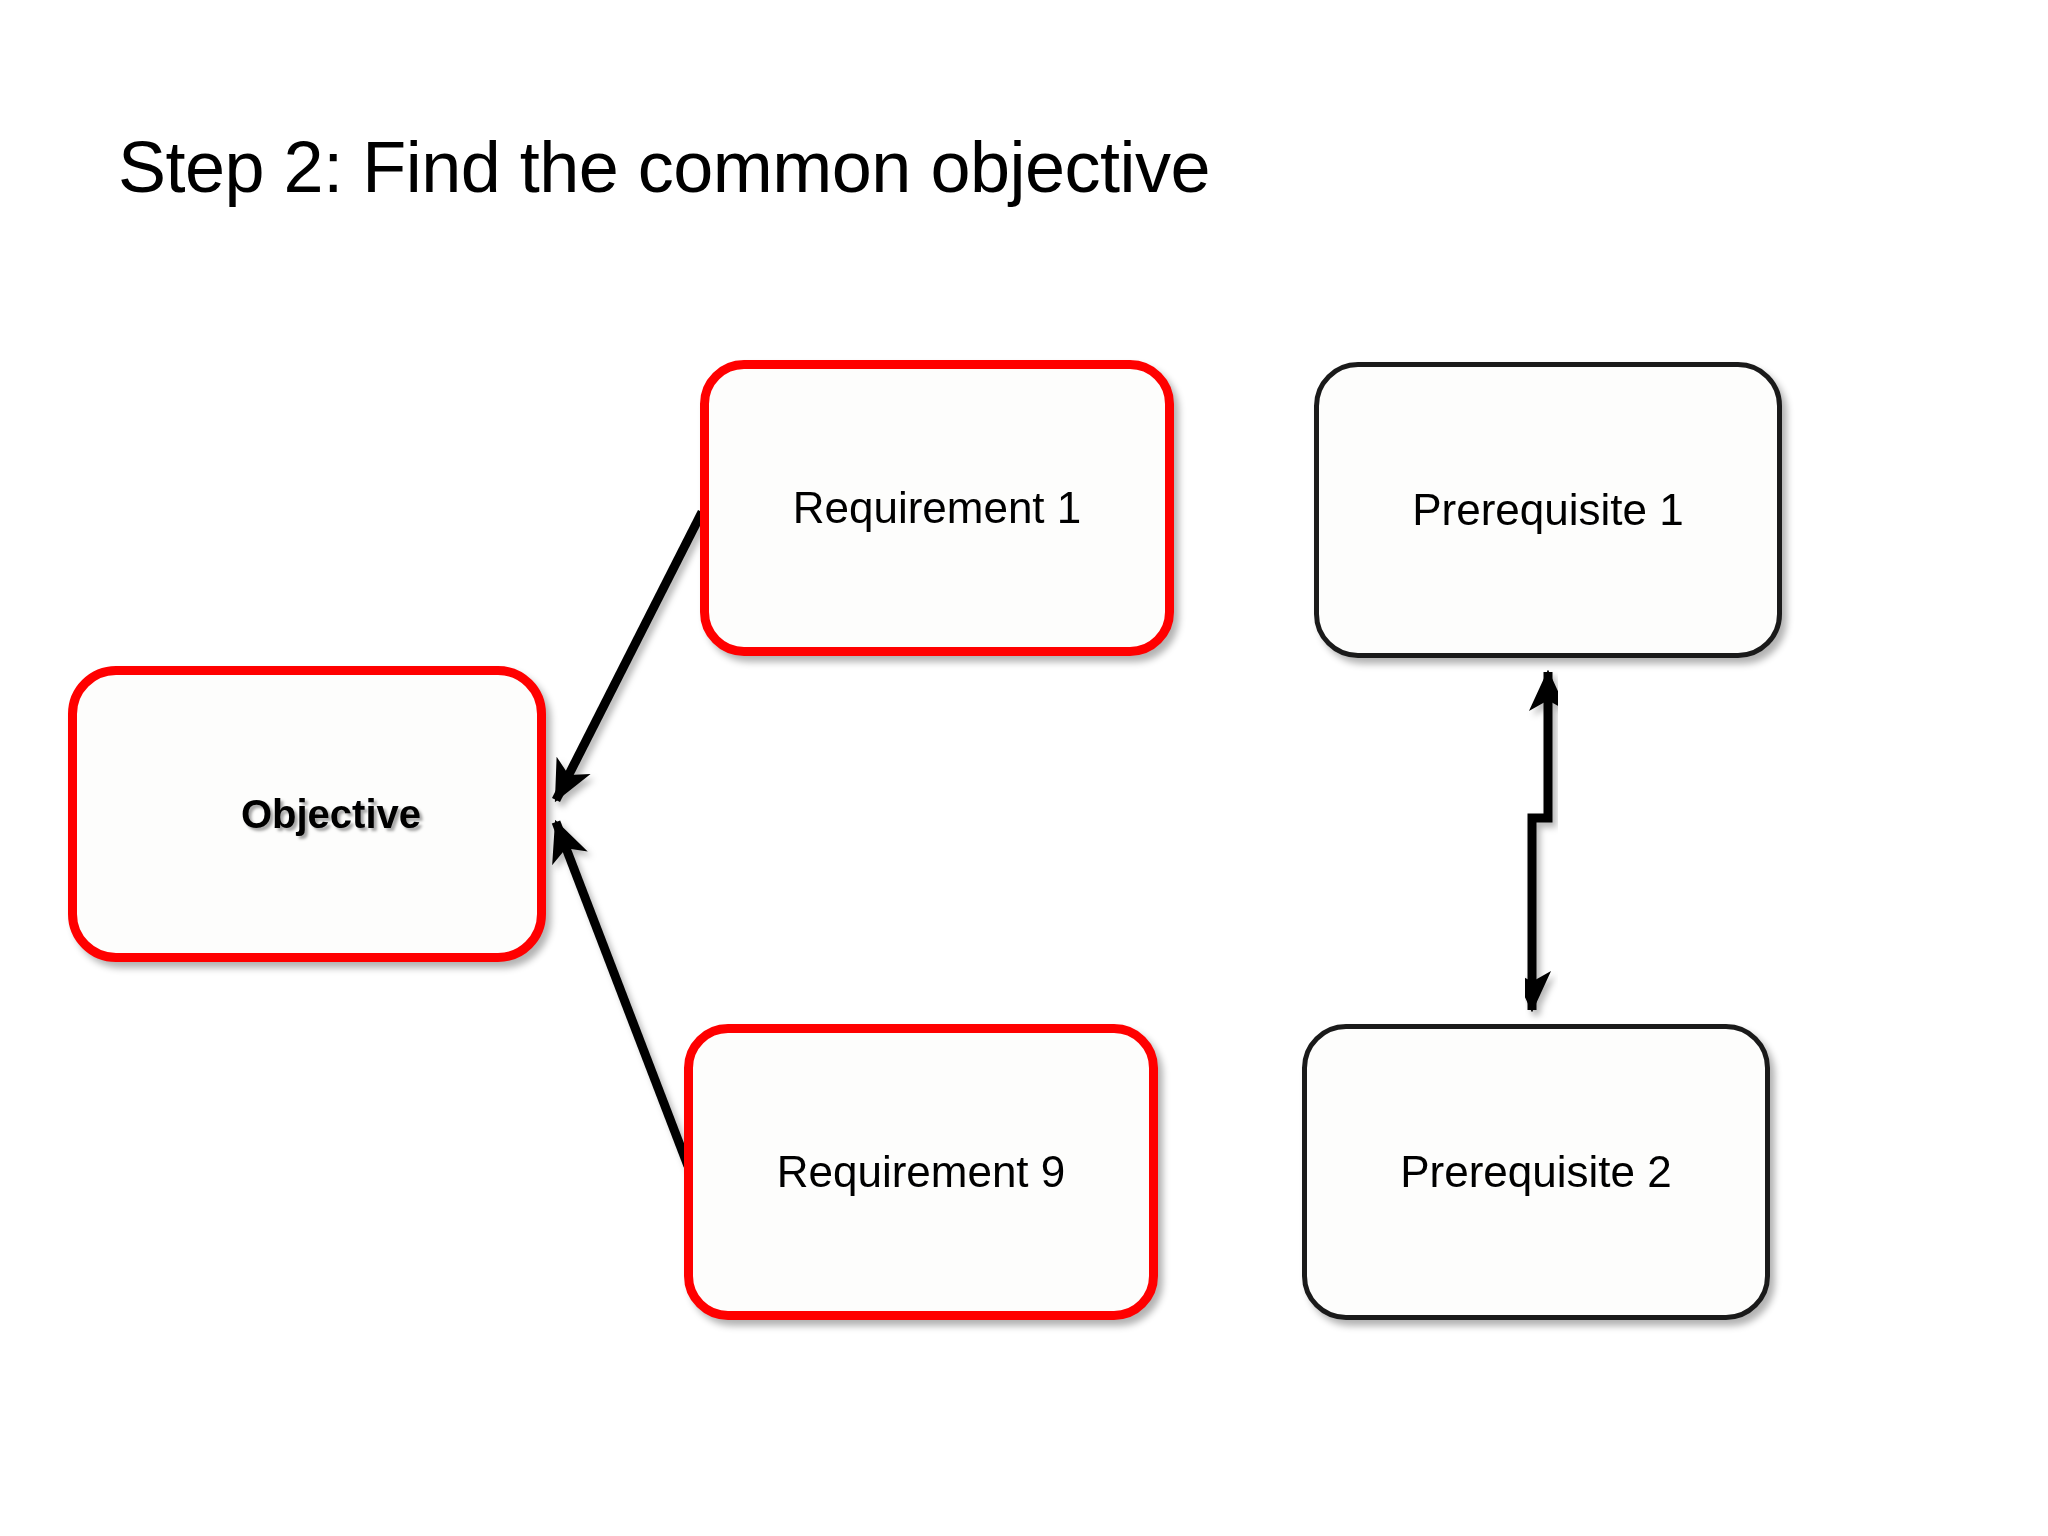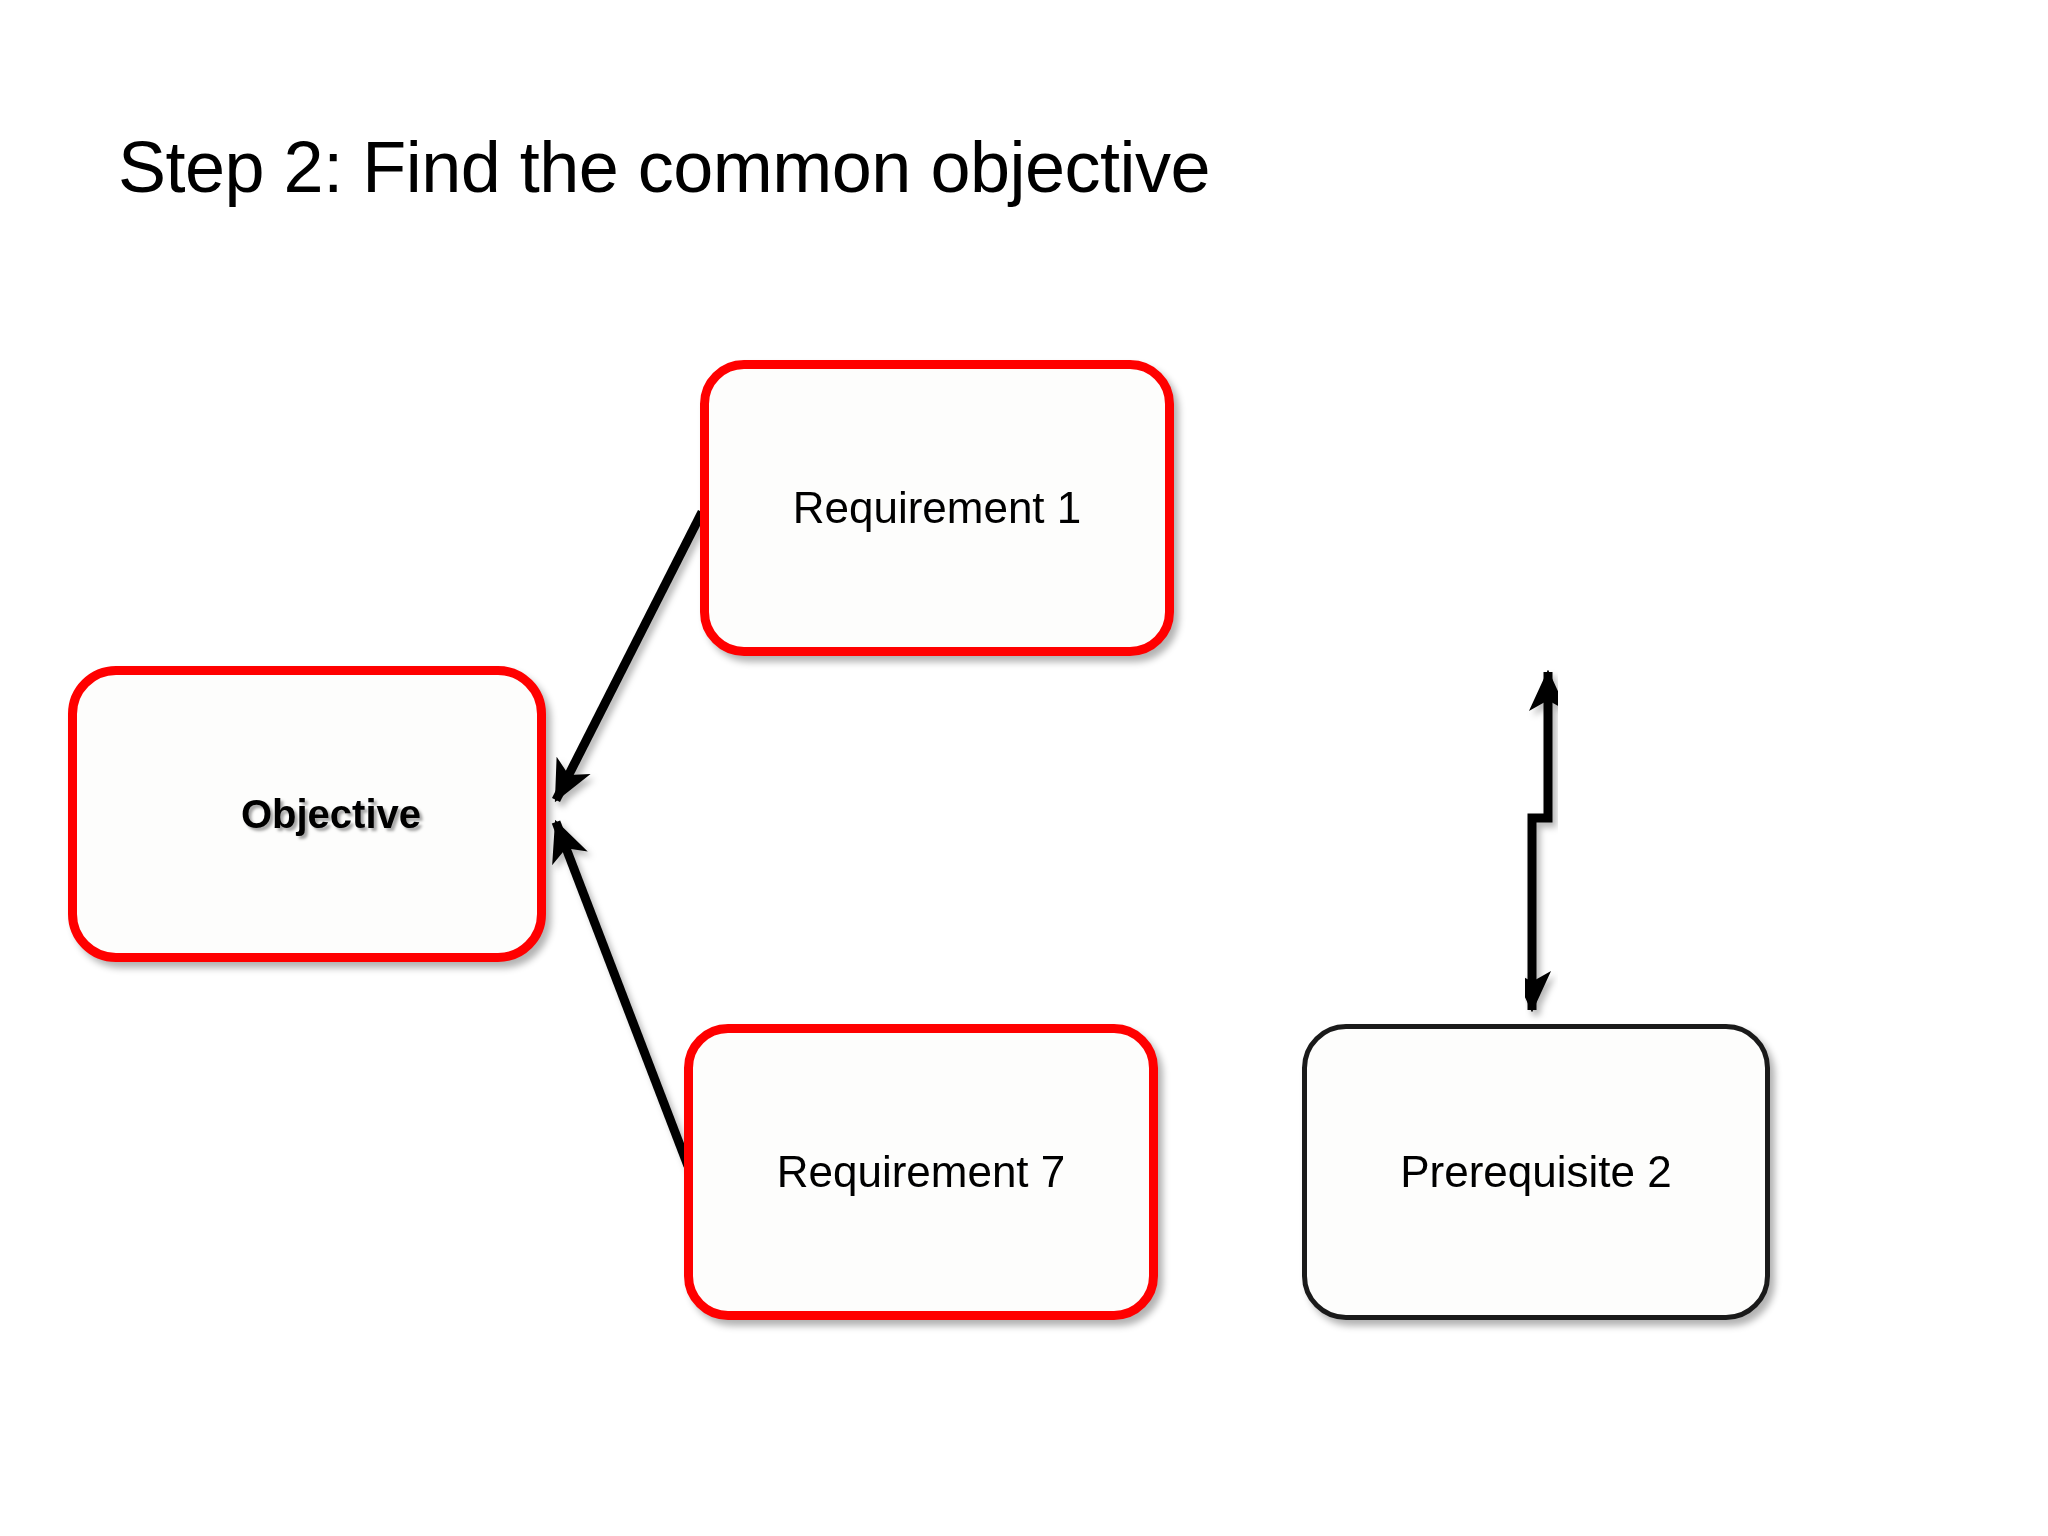--- a/index.html
+++ b/index.html
@@ -138,21 +138,24 @@
 
   <div class="node node-red node-objective">
     <span class="node-label">Objective</span>
   </div>
 
   <div class="node node-red node-req1">
     <span class="node-label">Requirement 1</span>
   </div>
 
   <div class="node node-red node-req2">
-    <span class="node-label">Requirement 7</span>
+    <span class="node-label">Requirement 9</span>
   </div>
 
+  <div class="node node-black node-pre1">
+    <span class="node-label">Prerequisite 1</span>
+  </div>
 
   <div class="node node-black node-pre2">
     <span class="node-label">Prerequisite 2</span>
   </div>
 
 </div>
 
 </body></html>

